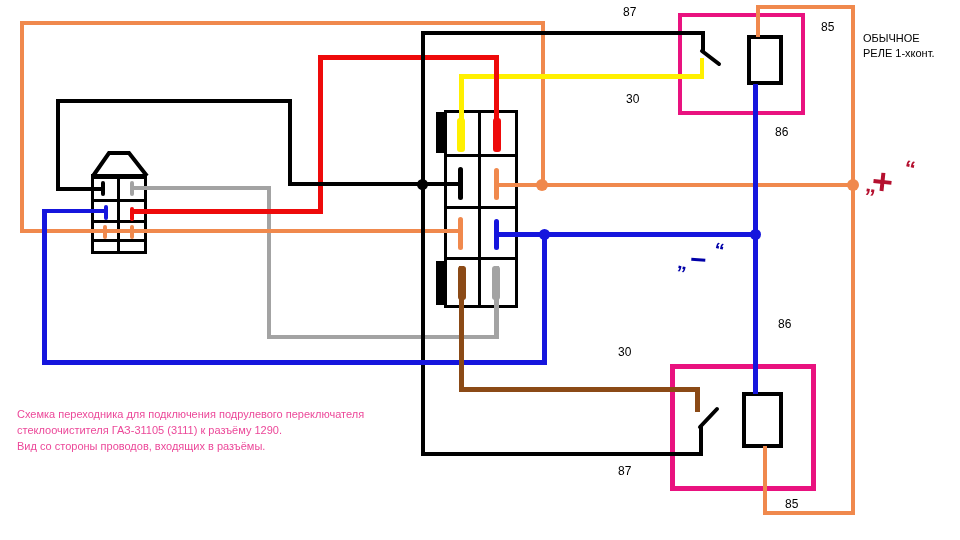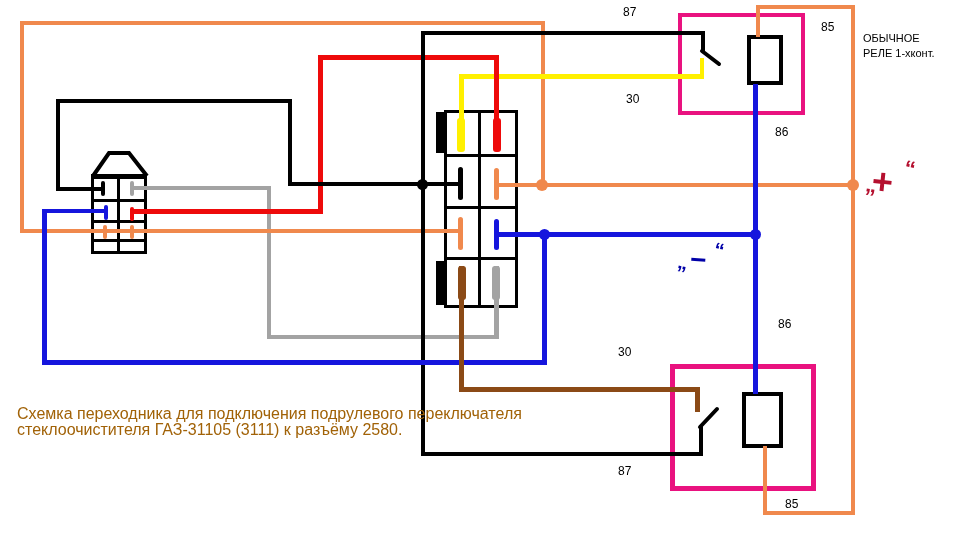--- a/index.html
+++ b/index.html
@@ -15,21 +15,21 @@
   .w-gy{background:#A3A3A3;}
   .w-bn{background:#8B4A16;}
   .dot{border-radius:50%;}
   .pin{border-radius:3px;}
   .conn-body{border:3px solid #000;background:#fff;box-sizing:border-box;}
   .relay-box{border:4px solid #E9127F;box-sizing:border-box;}
   .relay-box-b{border:5px solid #E9127F;box-sizing:border-box;}
   .coil{border:4px solid #000;background:#fff;box-sizing:border-box;}
   .lbl{font-size:12px;color:#000;white-space:nowrap;}
   .caption{font-size:11px;color:#000;line-height:15px;white-space:nowrap;}
-  .note{font-size:16px;color:#a16207;line-height:16px;white-space:nowrap;}
+  .note{font-size:11px;color:#ec4899;line-height:16px;white-space:nowrap;}
   .sym{font-weight:bold;line-height:1;}
   .sym-plus{color:#B5102F;}
   .sym-minus{color:#0000A8;}
   svg.overlay{position:absolute;left:0;top:0;pointer-events:none;}
 </style>
 </head>
 <body>
 
 <div id="canvas">
 
@@ -145,16 +145,17 @@
   </div>
 
   <div class="abs" style="left:672px;top:240px;width:60px;height:45px;">
     <span class="abs sym sym-minus" style="left:6px;top:12px;font-size:20px;transform:rotate(12deg);">„</span>
     <span class="abs sym sym-minus" style="left:18px;top:6px;font-size:28px;transform:rotate(4deg);">−</span>
     <span class="abs sym sym-minus" style="left:42px;top:0px;font-size:20px;transform:rotate(12deg);">“</span>
   </div>
 
   <div class="abs note" style="left:17px;top:406px;">
     <div>Схемка переходника для подключения подрулевого переключателя</div>
-    <div>стеклоочистителя ГАЗ-31105 (3111) к разъёму 2580.</div>
+    <div>стеклоочистителя ГАЗ-31105 (3111) к разъёму 1290.</div>
+    <div>Вид со стороны проводов, входящих в разъёмы.</div>
   </div>
 
 </div>
 
 </body></html>

